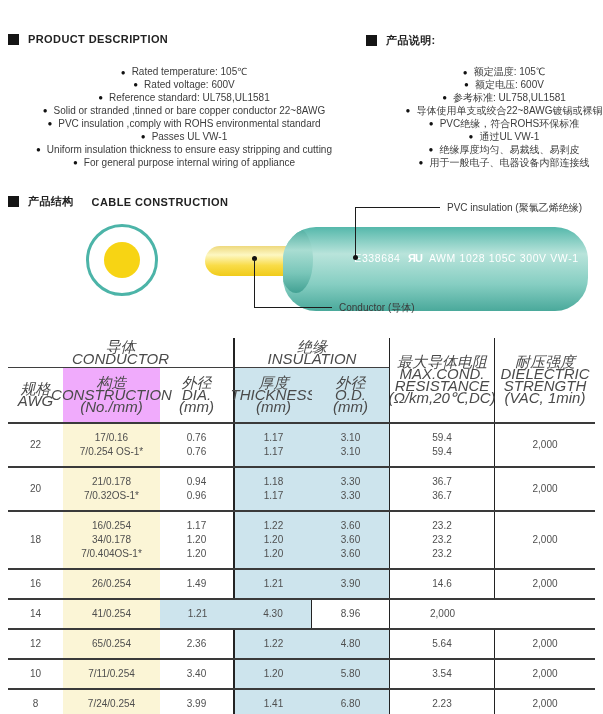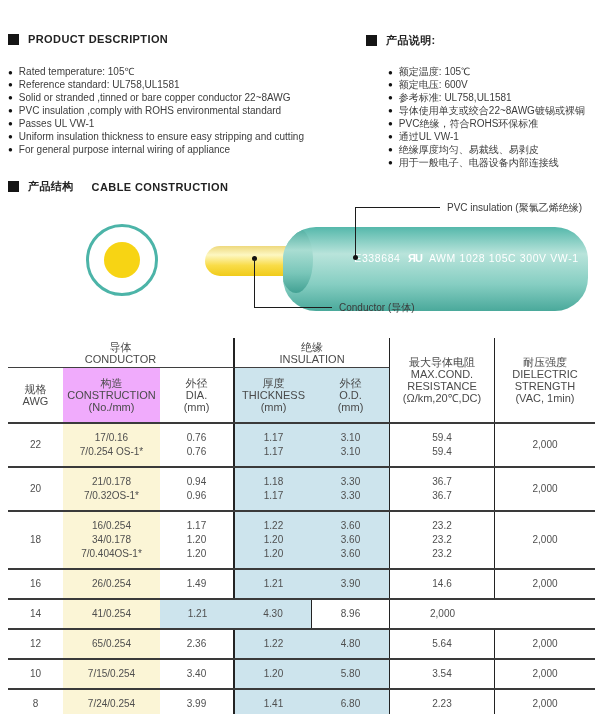--- a/index.html
+++ b/index.html
@@ -7,21 +7,21 @@
         font-family:"Liberation Sans",sans-serif;color:#3c3c3c;}
 
   
   .sec-head{position:absolute;display:flex;align-items:center;font-size:11px;
             font-weight:bold;color:#222;letter-spacing:0.4px;}
   .sq{display:inline-block;width:11px;height:11px;background:#151515;margin-right:9px;flex:0 0 auto;}
   .sec-head .en{margin-left:18px;font-weight:bold;}
 
   
   .blist{position:absolute;font-size:10px;line-height:12.45px;color:#3c3c3c;}
-  .blist .item{white-space:nowrap;}
+  .blist .item{white-space:nowrap;text-align:center;}
   .blist .bullet{font-size:8px;margin-right:6px;color:#111;vertical-align:0.5px;}
 
   
   .xsec{position:absolute;left:86px;top:224px;width:72px;height:72px;border-radius:50%;
         border:3px solid #4cb4a8;background:#fff;box-sizing:border-box;}
   .xsec .core{position:absolute;left:15px;top:15px;width:36px;height:36px;border-radius:50%;
         background:#f7d414;}
   .rod{position:absolute;left:205px;top:246px;width:110px;height:30px;border-radius:15px;
        background:linear-gradient(180deg,#eed97e 0%,#fdf7c2 30%,#f9dc48 65%,#f0cb1a 100%);}
   .cable{position:absolute;left:283px;top:227px;width:305px;height:84px;border-radius:33px;
@@ -33,21 +33,21 @@
            font-size:10.5px;letter-spacing:0.6px;white-space:nowrap;}
   .ul-mark{font-weight:bold;font-size:11px;letter-spacing:-1px;margin:0 4px;}
 
   .anno-line{position:absolute;background:#1c1c1c;}
   .anno-dot{position:absolute;width:5px;height:5px;border-radius:50%;background:#111;}
   .anno-label{position:absolute;font-size:10px;color:#3a3a3a;white-space:nowrap;}
 
   
   .ctable{position:absolute;left:8px;top:338px;width:587px;font-size:10px;color:#4f4f4f;}
   .thead,.trow{display:grid;grid-template-columns:55px 97px 75px 77px 78px 105px 100px;box-sizing:border-box;}
-  .thead{grid-template-rows:30px 54px;border-bottom:2.5px solid #3a3a3a;font-size:11px;color:#4a4a4a;}
+  .thead{grid-template-rows:30px 54px;border-bottom:2.5px solid #3a3a3a;font-size:15px;color:#4a4a4a;font-style:italic;}
   .hcell{display:flex;align-items:center;justify-content:center;text-align:center;
          white-space:pre-line;line-height:12px;box-sizing:border-box;}
   .gh-cond{grid-column:1/4;grid-row:1;border-bottom:1.5px solid #3f3f3f;border-right:2.5px solid #232323;}
   .gh-ins{grid-column:4/6;grid-row:1;border-bottom:1.5px solid #3f3f3f;border-right:1.5px solid #232323;}
   .h-awg{grid-column:1;grid-row:2;}
   .h-const{grid-column:2;grid-row:2;background:#f0abfc;}
   .h-dia{grid-column:3;grid-row:2;border-right:2.5px solid #232323;}
   .h-thick{grid-column:4;grid-row:2;background:#cde4ed;}
   .h-od{grid-column:5;grid-row:2;background:#cde4ed;border-right:1.5px solid #232323;}
   .h-res{grid-column:6;grid-row:1/3;border-right:1.5px solid #232323;}
@@ -73,39 +73,40 @@
     <span>PRODUCT DESCRIPTION</span>
   </div>
 
   <div class="sec-head" style="left:366px;top:33px;">
     <span class="sq"></span>
     <span>产品说明:</span>
   </div>
 
   <div class="blist" style="left:8px;top:66px;width:352px;">
       <div class="item"><span class="bullet">●</span><span>Rated temperature: 105℃</span></div>
+      <div class="item"><span class="bullet">●</span><span>Rated voltage: 600V</span></div>
       <div class="item"><span class="bullet">●</span><span>Reference standard: UL758,UL1581</span></div>
       <div class="item"><span class="bullet">●</span><span>Solid or stranded ,tinned or bare copper conductor 22~8AWG</span></div>
       <div class="item"><span class="bullet">●</span><span>PVC insulation ,comply with ROHS environmental standard</span></div>
       <div class="item"><span class="bullet">●</span><span>Passes UL VW-1</span></div>
       <div class="item"><span class="bullet">●</span><span>Uniform insulation thickness to ensure easy stripping and cutting</span></div>
       <div class="item"><span class="bullet">●</span><span>For general purpose internal wiring of appliance</span></div>
     </div>
   <div class="blist" style="left:388px;top:66px;width:232px;">
       <div class="item"><span class="bullet">●</span><span>额定温度: 105℃</span></div>
       <div class="item"><span class="bullet">●</span><span>额定电压: 600V</span></div>
       <div class="item"><span class="bullet">●</span><span>参考标准: UL758,UL1581</span></div>
       <div class="item"><span class="bullet">●</span><span>导体使用单支或绞合22~8AWG镀锡或裸铜</span></div>
       <div class="item"><span class="bullet">●</span><span>PVC绝缘，符合ROHS环保标准</span></div>
       <div class="item"><span class="bullet">●</span><span>通过UL VW-1</span></div>
       <div class="item"><span class="bullet">●</span><span>绝缘厚度均匀、易裁线、易剥皮</span></div>
       <div class="item"><span class="bullet">●</span><span>用于一般电子、电器设备内部连接线</span></div>
     </div>
 
-  <div class="sec-head" style="left:8px;top:179px;">
+  <div class="sec-head" style="left:8px;top:194px;">
     <span class="sq"></span>
     <span>产品结构</span>
     <span class="en">CABLE CONSTRUCTION</span>
   </div>
 
   <div class="xsec">
     <div class="core"></div>
   </div>
 
   <div class="rod"></div>
@@ -226,21 +227,21 @@
           <div class="tcell c-awg">12</div>
           <div class="tcell c-const">65/0.254</div>
           <div class="tcell c-dia">2.36</div>
           <div class="tcell c-thick">1.22</div>
           <div class="tcell c-od">4.80</div>
           <div class="tcell c-res">5.64</div>
           <div class="tcell c-diel">2,000</div>
         </div>
         <div class="trow">
           <div class="tcell c-awg">10</div>
-          <div class="tcell c-const">7/15/0.254</div>
+          <div class="tcell c-const">7/11/0.254</div>
           <div class="tcell c-dia">3.40</div>
           <div class="tcell c-thick">1.20</div>
           <div class="tcell c-od">5.80</div>
           <div class="tcell c-res">3.54</div>
           <div class="tcell c-diel">2,000</div>
         </div>
         <div class="trow">
           <div class="tcell c-awg">8</div>
           <div class="tcell c-const">7/24/0.254</div>
           <div class="tcell c-dia">3.99</div>

